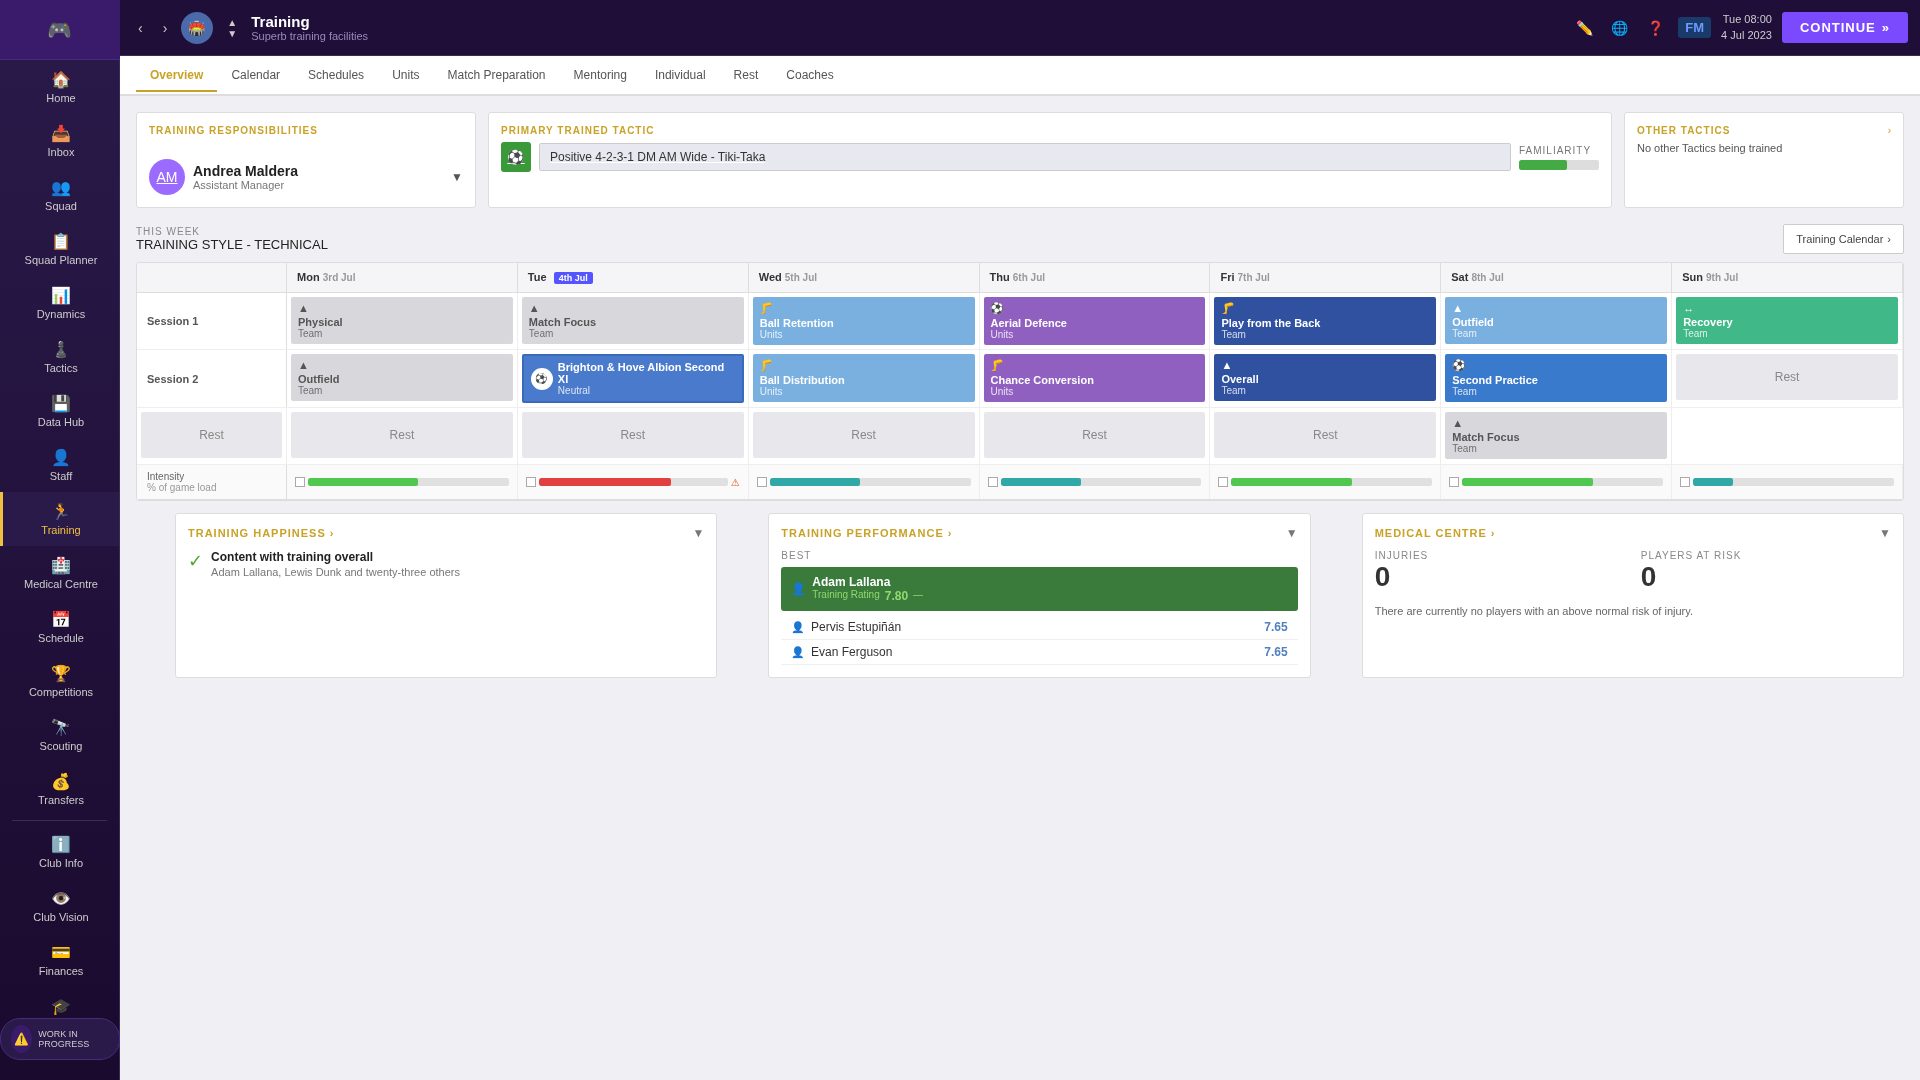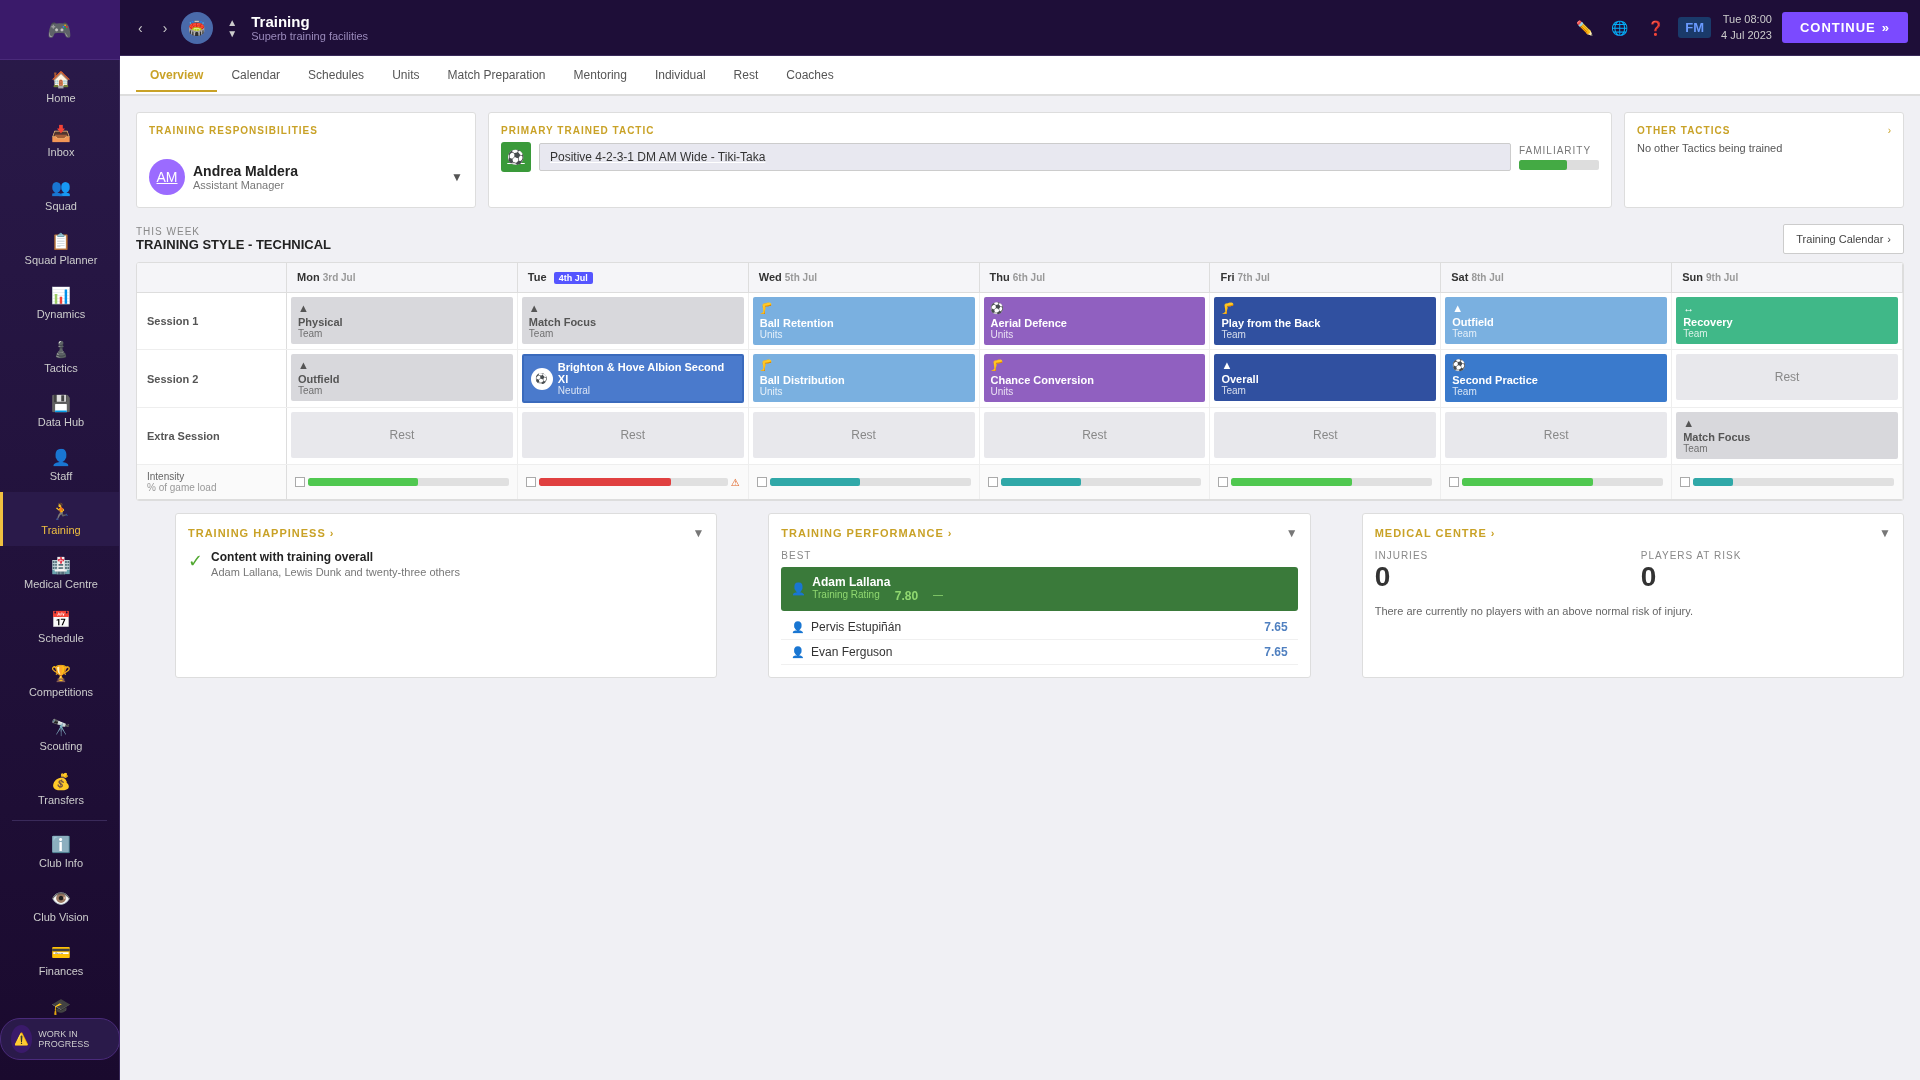--- a/index.html
+++ b/index.html
@@ -96,21 +96,21 @@
     .fam-bar { width: 80px; height: 10px; background: #ddd; border-radius: 2px; overflow: hidden; }
     .fam-fill { height: 100%; background: #4a4; border-radius: 2px; }
 
     .other-tactics { flex: 0 0 280px; }
     .other-tactics .section-label { color: #c9a227; font-size: 10px; font-weight: bold; letter-spacing: 1px; }
     .other-tactics p { font-size: 11px; color: #555; margin-top: 6px; }
 
     
     .this-week-header { display: flex; justify-content: space-between; align-items: center; margin-bottom: 8px; }
     .this-week-label { font-size: 10px; color: #888; text-transform: uppercase; letter-spacing: 1px; }
-    .training-style { font-size: 13px; font-weight: bold; color: #222; }
+    .training-style { font-size: 13px; font-weight: normal; color: #222; }
     .training-cal-btn { background: #fff; border: 1px solid #ccc; padding: 8px 12px; font-size: 11px; cursor: pointer; border-radius: 2px; color: #444; display: flex; align-items: center; gap: 4px; }
 
     
     .schedule-grid { background: #fff; border: 1px solid #ddd; border-radius: 3px; overflow: hidden; }
     .grid-header { display: grid; grid-template-columns: 150px repeat(7, 1fr); background: #f5f5f8; border-bottom: 1px solid #ddd; }
     .grid-header-cell { padding: 8px 10px; font-size: 11px; font-weight: bold; color: #555; border-right: 1px solid #ddd; }
     .grid-header-cell .day-name { font-weight: bold; color: #333; }
     .grid-header-cell .day-date { font-size: 10px; color: #999; }
     .grid-header-cell .today-badge { display: inline-block; background: #5555ff; color: #fff; font-size: 9px; padding: 1px 5px; border-radius: 2px; margin-left: 4px; }
 
@@ -493,23 +493,20 @@
             <span class="s-name">Second Practice</span>
             <span class="s-type">Team</span>
           </div>
         </div>
         <div class="grid-cell">
           <div class="session-block session-rest">Rest</div>
         </div>
       </div>
 
       <div class="grid-row">
-        <div class="grid-row-label">
-          <span>Extra Session</span>
-        </div>
         <div class="grid-cell">
           <div class="session-block session-rest">Rest</div>
         </div>
         <div class="grid-cell">
           <div class="session-block session-rest">Rest</div>
         </div>
         <div class="grid-cell">
           <div class="session-block session-rest">Rest</div>
         </div>
         <div class="grid-cell">
@@ -607,21 +604,21 @@
             <span>›</span>
           </div>
           <button class="panel-expand">▼</button>
         </div>
         <div class="best-label">BEST</div>
         <div class="player-best">
           <div style="display:flex; align-items:center;">
             <span class="p-icon">👤</span>
             <div>
               <div class="p-name">Adam Lallana</div>
-              <div style="font-size:10px; color:#90d870; display:flex; gap:15px;text-align:right;">
+              <div style="font-size:10px; color:#90d870; display:flex; gap:5px;text-align:right;">
                 <span>Training Rating</span>
                 <span class="p-rating">7.80</span>
                 <span class="p-trend">—</span>
               </div>
             </div>
           </div>
         </div>
         <div class="player-row">
           <div style="display:flex; align-items:center;">
             <span class="p-icon2">👤</span>

